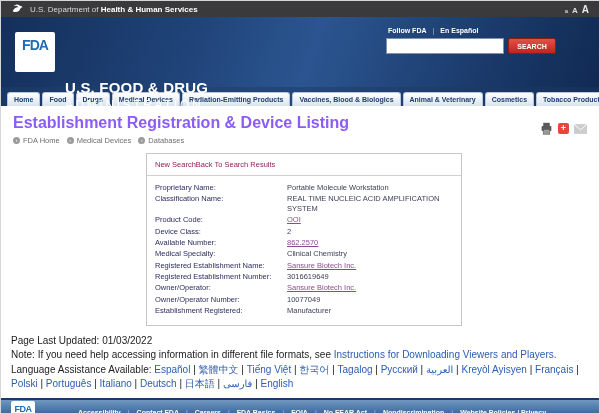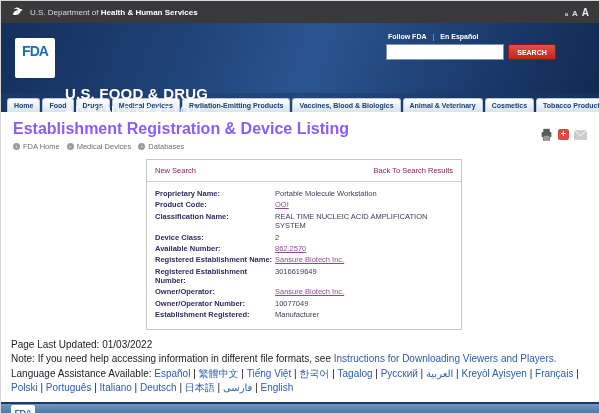--- a/index.html
+++ b/index.html
@@ -4,21 +4,21 @@
 <style>
   * { box-sizing: border-box; }
   html,body { margin:0; padding:0; }
   body {
     width:600px; height:414px; overflow:hidden;
     font-family:"Liberation Sans", sans-serif;
     background:#ffffff;
     border:1px solid #d6d6d6;
   }
   
-  .hhs-bar { height:22px; background:#3a3a3c; display:flex; align-items:center; padding:0 10px; gap:6px; }
+  .hhs-bar { height:16px; background:#3a3a3c; display:flex; align-items:center; padding:0 10px; gap:6px; }
   .hhs-eagle { width:13px; height:13px; flex-shrink:0; }
   .hhs-text { color:#d9d9d9; font-size:8px; white-space:nowrap; }
   .hhs-text b { color:#ffffff; }
   .font-sizes { margin-left:auto; display:flex; align-items:baseline; gap:4px; color:#e8e8e8; font-weight:bold; }
   .fs-a1 { font-size:6px; opacity:.85; }
   .fs-a2 { font-size:8px; opacity:.92; }
   .fs-a3 { font-size:10px; }
   
   .main-header { height:70px; position:relative;
     background:linear-gradient(110deg,#142f5b 0%,#1f4277 30%,#2b5590 52%,#1c3c6e 78%,#102a52 100%); }
@@ -48,25 +48,25 @@
   .crumb { display:flex; align-items:center; gap:3px; color:#6e6e6e; font-size:7.5px; cursor:pointer; }
   .crumb-icon { width:7px; height:7px; border-radius:50%; background:#9b9b9b; color:#ffffff; font-size:5px;
     display:inline-flex; align-items:center; justify-content:center; line-height:1; }
   .head-icons { position:absolute; right:12px; top:16px; display:flex; gap:5px; align-items:center; }
   .icon-print { width:13px; height:13px; cursor:pointer; }
   .icon-share { width:11px; height:11px; background:#e2483d; border-radius:2px; color:#ffffff; font-size:9px;
     font-weight:bold; display:flex; align-items:center; justify-content:center; line-height:1; cursor:pointer; }
   .icon-mail { width:13px; height:10px; cursor:pointer; }
   
   .card { width:316px; margin:6px 0 0 145px; border:1px solid #c6c6c6; background:#ffffff; }
-  .card-head { display:flex; justify-content:space-between; padding:6px 8px; border-bottom:1px solid #cfcfcf; }
+  .card-head { display:flex; justify-content:flex-start; padding:6px 8px; border-bottom:1px solid #cfcfcf; }
   .card-head a { color:#8e2157; font-size:7.5px; text-decoration:none; cursor:pointer; }
   .card-body { padding:5px 8px 7px; }
   .frow { display:flex; margin:2px 0; line-height:1.25; }
-  .flabel { width:120px; flex-shrink:0; font-weight:bold; color:#2b2d5e; font-size:7.5px; }
+  .flabel { width:132px; flex-shrink:0; font-weight:normal; color:#2b2d5e; font-size:7.5px; }
   .fvalue { color:#3e4058; font-size:7.5px; }
   a.fvalue { color:#8b4a92; text-decoration:underline; cursor:pointer; }
   
   .page-bottom { padding:8px 10px 0; font-size:10px; color:#1c1c1c; line-height:1.45; }
   .blue-link { color:#2a5db0; text-decoration:none; cursor:pointer; }
   .lang-sep { color:#1c1c1c; }
   
   .footer-bar { margin-top:6px; height:30px; border-top:2px solid #1b3a66; border-bottom:2px solid #1b3a66;
     background:linear-gradient(#6f97c0 0%,#3a679a 55%,#2b5685 100%); display:flex; align-items:center; padding:0 10px; }
   .footer-logo { width:24px; height:24px; background:#ffffff; border-radius:2px; display:flex; justify-content:center; }
@@ -158,34 +158,38 @@
   <div class="card-head">
     <a>New Search</a>
     <a>Back To Search Results</a>
   </div>
   <div class="card-body">
       <div class="frow">
         <span class="flabel">Proprietary Name:</span>
         <span class="fvalue">Portable Molecule Workstation</span>
       </div>
       <div class="frow">
+        <span class="flabel">Classification Name:</span>
+        <span class="fvalue">REAL TIME NUCLEIC ACID AMPLIFICATION SYSTEM</span>
+      </div>
+      <div class="frow">
         <span class="flabel">Product Code:</span>
         <a class="fvalue link">OOI</a>
       </div>
       <div class="frow">
-        <span class="flabel">Classification Name:</span>
-        <span class="fvalue">REAL TIME NUCLEIC ACID AMPLIFICATION SYSTEM</span>
-      </div>
-      <div class="frow">
         <span class="flabel">Device Class:</span>
         <span class="fvalue">2</span>
       </div>
       <div class="frow">
         <span class="flabel">Available Number:</span>
         <a class="fvalue link">862.2570</a>
+      </div>
+      <div class="frow">
+        <span class="flabel">Medical Specialty:</span>
+        <span class="fvalue">Clinical Chemistry</span>
       </div>
       <div class="frow">
         <span class="flabel">Registered Establishment Name:</span>
         <a class="fvalue link">Sansure Biotech Inc.</a>
       </div>
       <div class="frow">
         <span class="flabel">Registered Establishment Number:</span>
         <span class="fvalue">3016619649</span>
       </div>
       <div class="frow">

